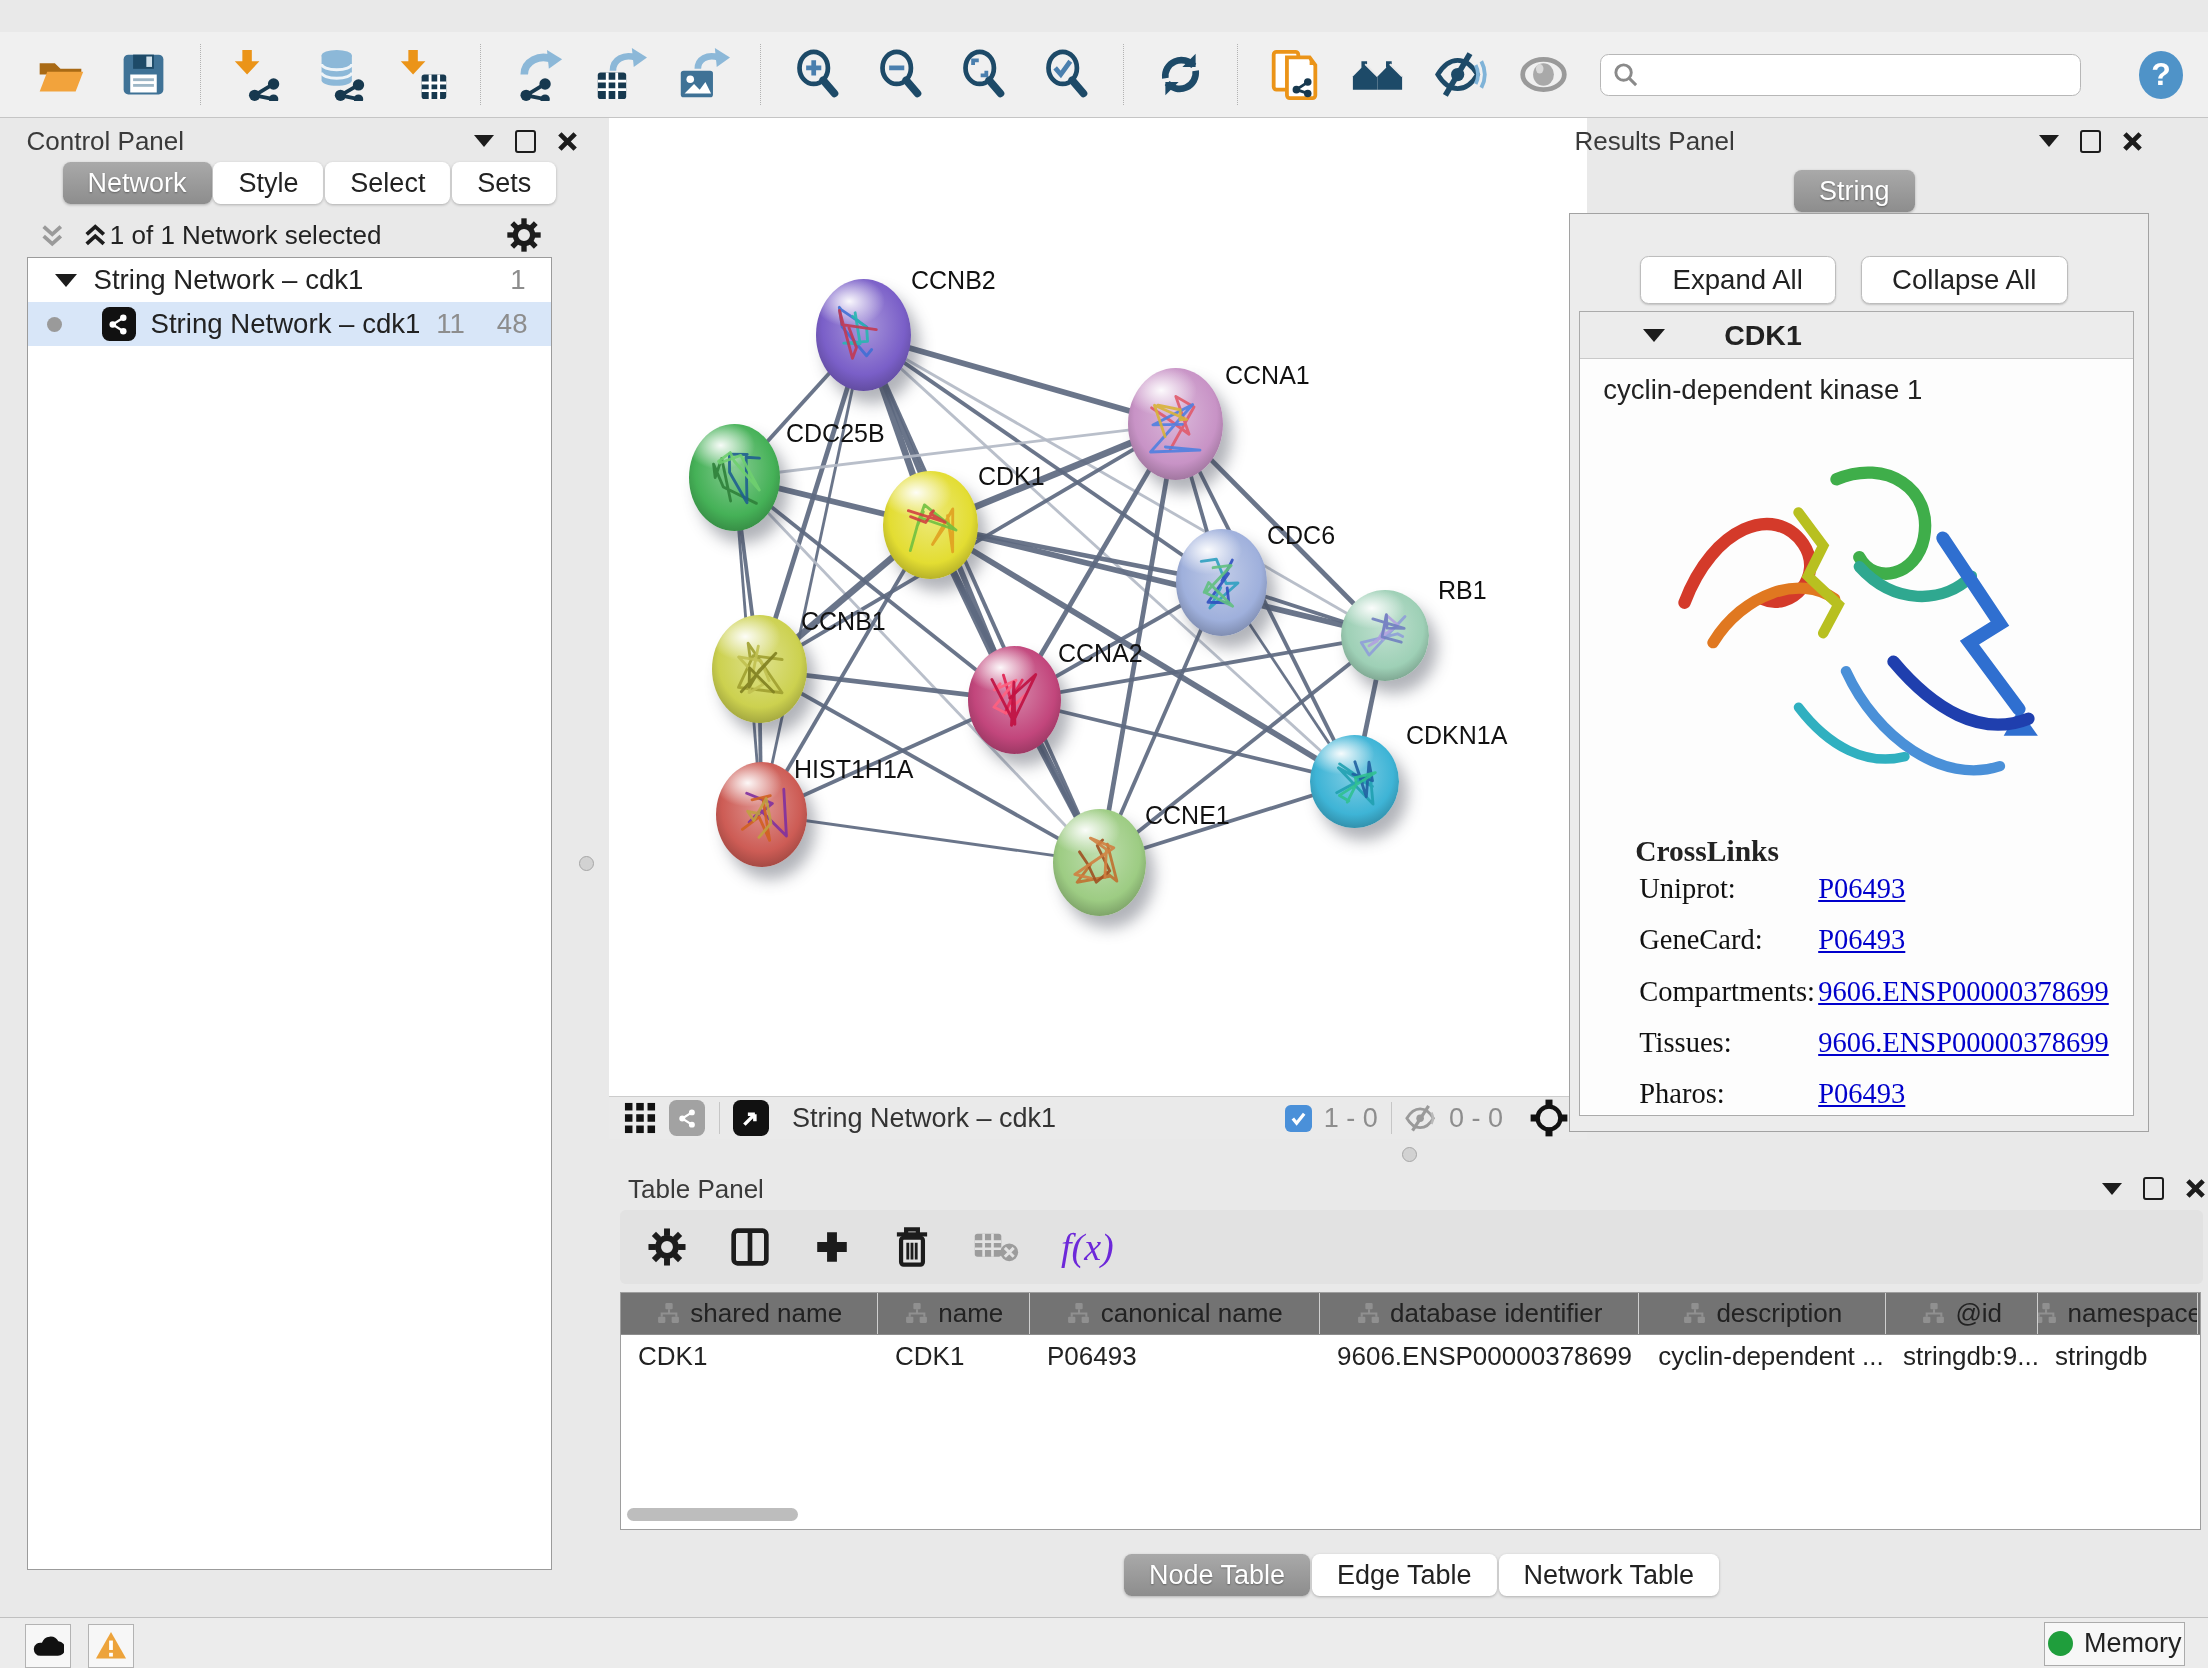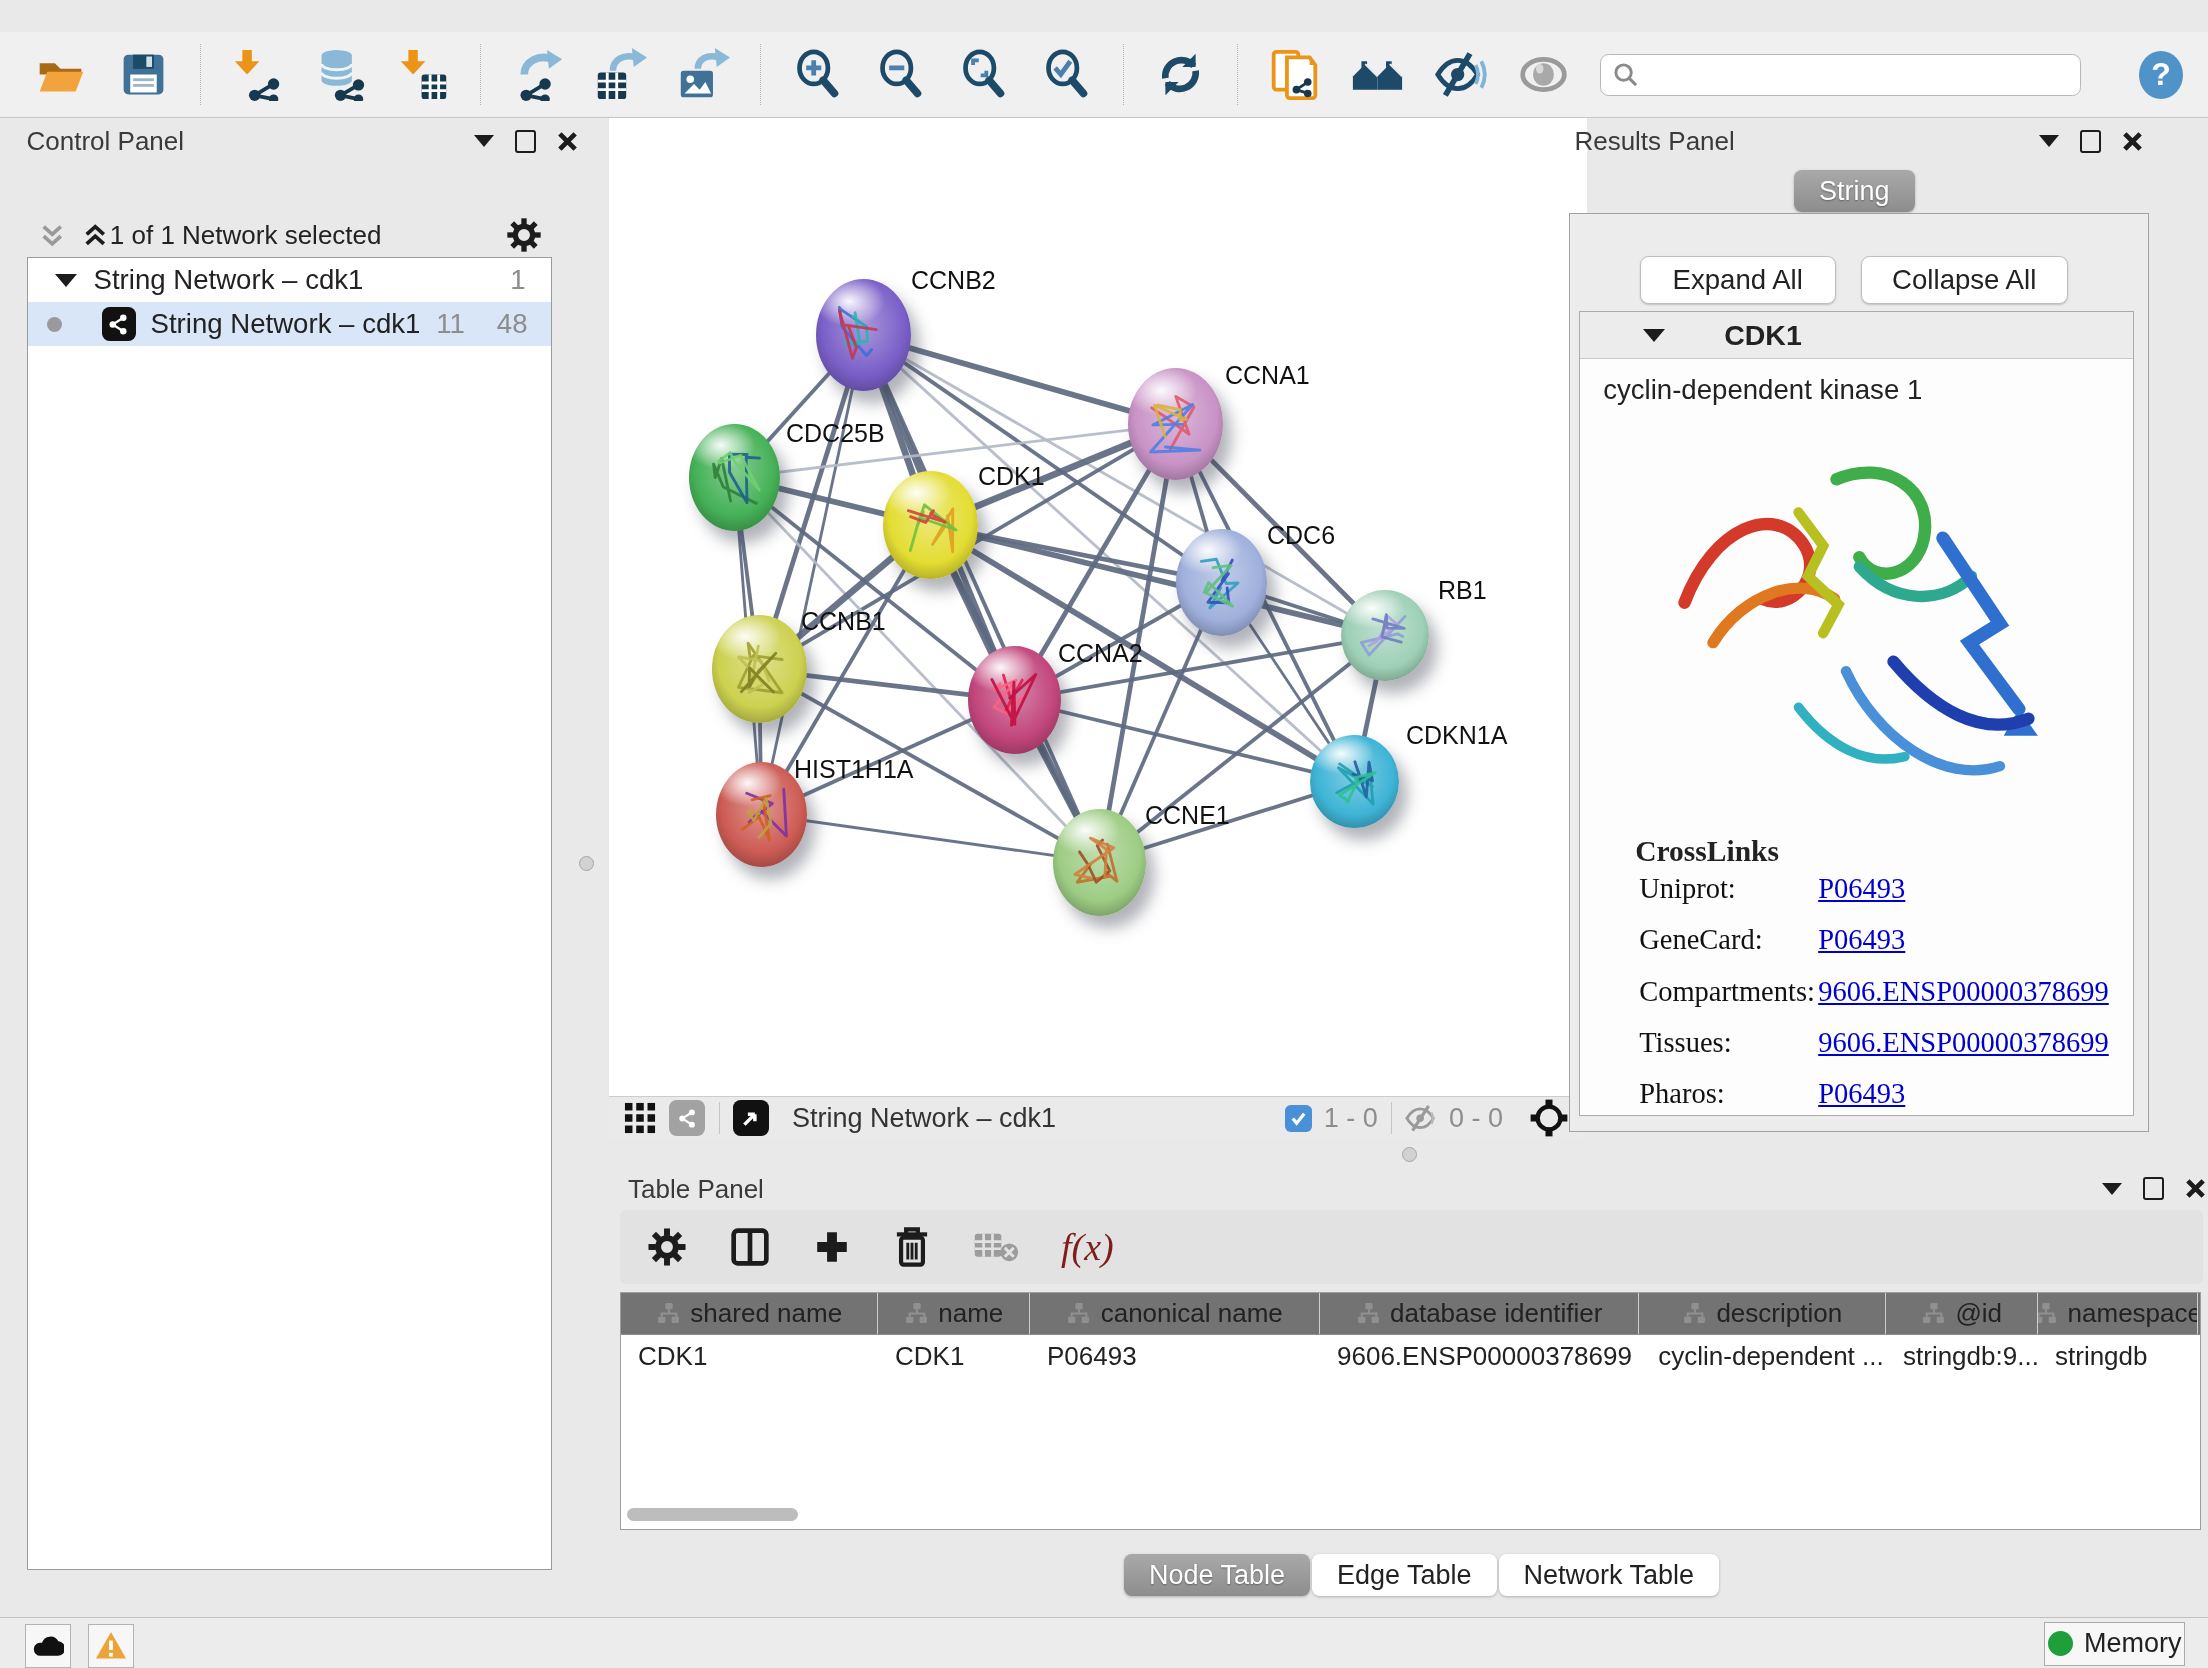--- a/index.html
+++ b/index.html
@@ -258,20 +258,26 @@
     <div class="panel-title" style="position:absolute;left:17px;top:3.8px;">Control Panel</div>
     <div class="win-icons" style="left:464px;top:7.6px;">
       <span class="tri-down"></span>
       <span class="float-ico"></span>
       <span>
           <svg width="21" height="21" viewBox="0 0 22 22">
             <path d="M3 3l16 16M19 3L3 19" stroke="#1c1c1c" stroke-width="5"></path>
           </svg>
         </span>
     </div>
+    <div class="cp-tabs">
+      <div class="tab sel">Network</div>
+      <div class="tab">Style</div>
+      <div class="tab">Select</div>
+      <div class="tab">Sets</div>
+    </div>
     <div class="cp-strip">
       <span style="margin-left:13.3px">
           <svg width="28.5" height="28.5" viewBox="0 0 30 30">
             <path d="M6 6l9 8 9-8M6 16l9 8 9-8" fill="none" stroke="#9a9a9a" stroke-width="4"></path>
           </svg>
         </span>
       <span style="margin-left:15px">
           <svg width="28.5" height="28.5" viewBox="0 0 30 30">
             <path d="M6 14l9-8 9 8M6 24l9-8 9 8" fill="none" stroke="#1c1c1c" stroke-width="4"></path>
           </svg>
@@ -635,21 +641,21 @@
           </svg>
         </span>
       <span>
           <svg width="46" height="34" viewBox="0 0 52 38">
             <rect x="2" y="4" width="30" height="26" rx="3" fill="#9c9c9c"></rect>
             <path d="M2 13h30M2 21h30M12 4v26M22 4v26" stroke="#e2e2e2" stroke-width="3"></path>
             <circle cx="41" cy="25" r="10" fill="#9c9c9c"></circle>
             <path d="M36 20l10 10M46 20L36 30" stroke="#e2e2e2" stroke-width="3.4"></path>
           </svg>
         </span>
-      <span class="serif" style="font-style:italic;font-size:38px;color:#7f1d1d;">f(x)</span>
+      <span class="serif" style="font-style:italic;font-size:38px;color:#6d28d9;">f(x)</span>
     </div>
     <div class="tp-table">
       <div class="thead" id="tableHead">
           <div class="th" style="width: 257px;">
             <span>
               <svg width="25" height="25" viewBox="0 0 24 24">
                 <g fill="#909090">
                   <rect x="9" y="2" width="7" height="6" rx="1"></rect>
                   <rect x="2" y="15" width="7" height="6" rx="1"></rect>
                   <rect x="15" y="15" width="7" height="6" rx="1"></rect>

